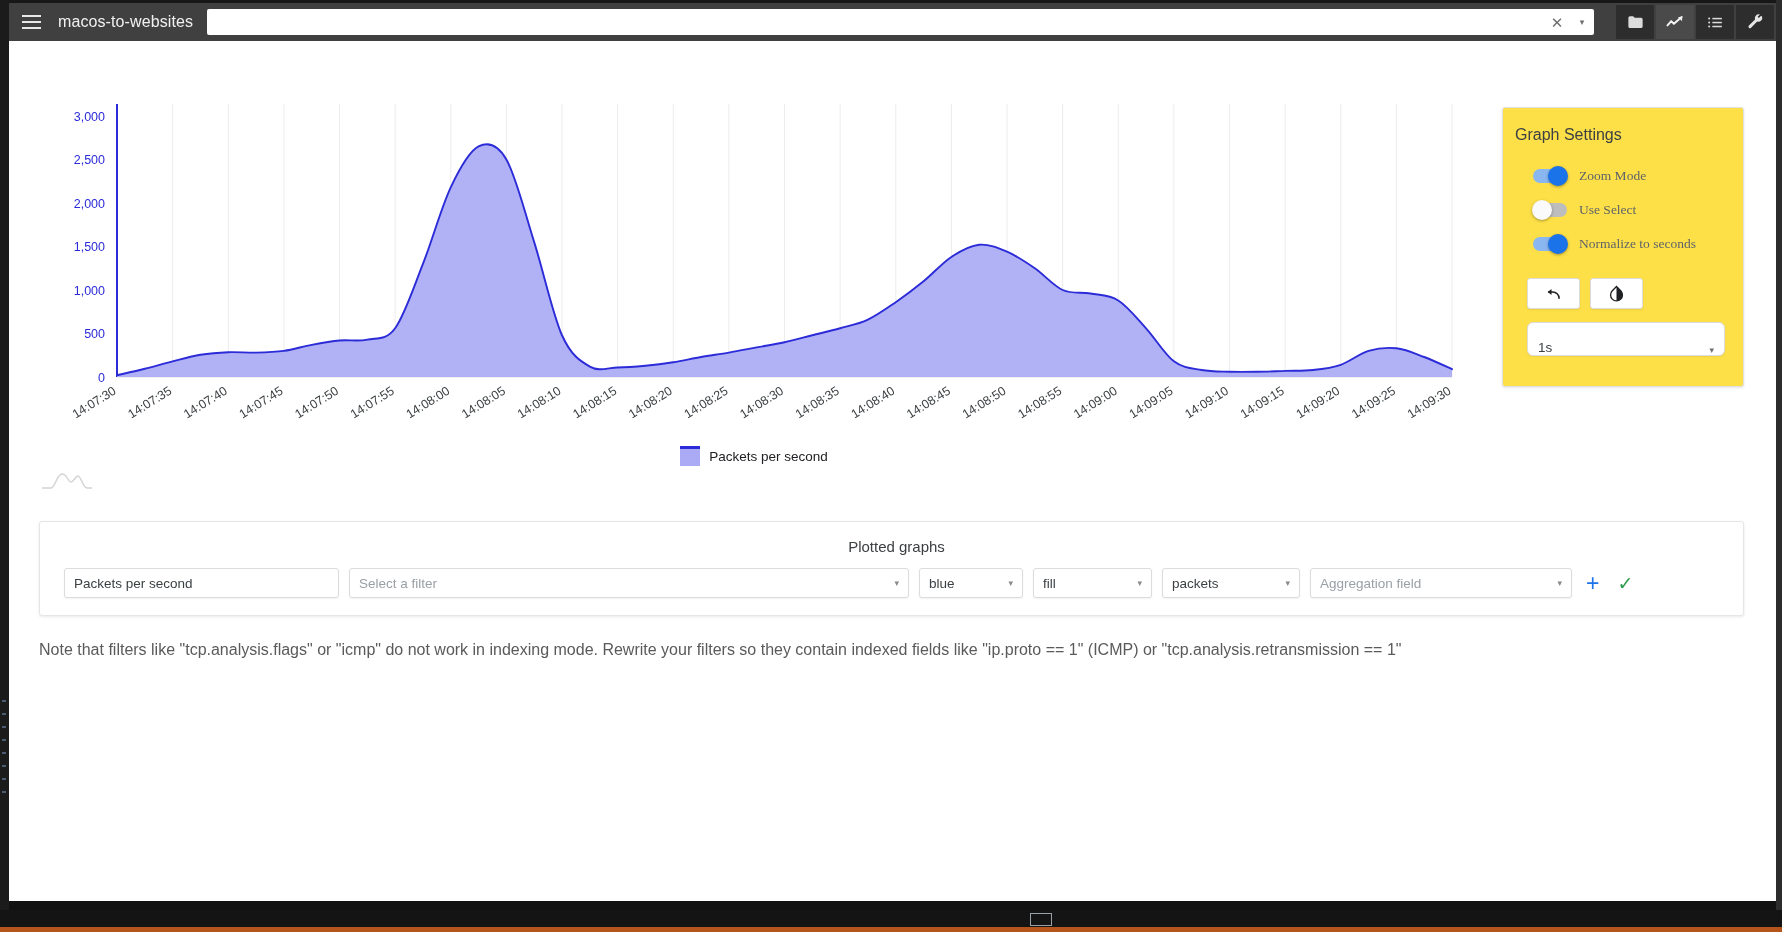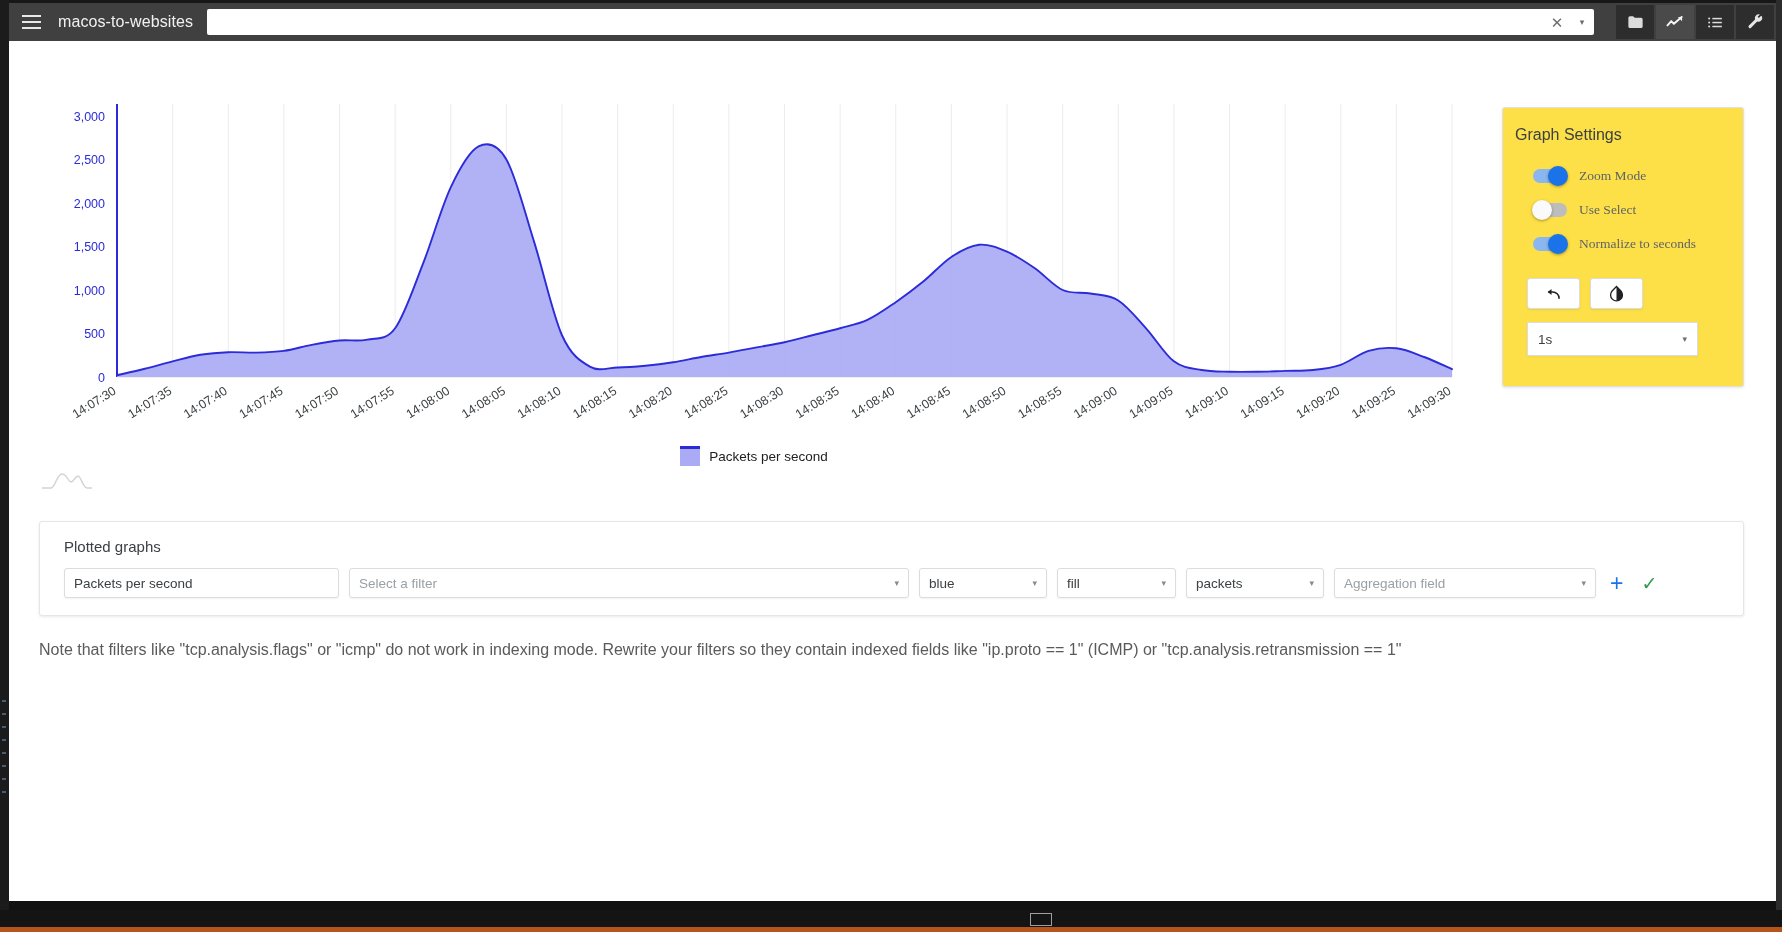--- a/index.html
+++ b/index.html
@@ -131,49 +131,49 @@
 
   .btn-row { display:flex; gap:10px; margin:26px 0 0 12px; }
   .icon-btn {
     width:53px; height:31px;
     background:#fff; border:1px solid #dcdcdc; border-radius:3px;
     display:flex; align-items:center; justify-content:center;
     cursor:pointer; box-shadow:0 1px 2px rgba(0,0,0,.08);
   }
   .interval-select {
     margin:13px 0 0 12px;
-    width:171px; height:34px;
-    border:1px solid #dcdcdc; border-radius:0; background:#fff;
-    display:flex; align-items:center; padding:0 10px;
+    width:198px; height:34px;
+    border:1px solid #dcdcdc; border-radius:6px; background:#fff;
+    display:flex; align-items:flex-end; padding:0 10px;
     font-size:13.5px; color:#3c4043; cursor:pointer;
     box-shadow:0 1px 2px rgba(0,0,0,.06);
   }
   .interval-select .caret { margin-left:auto; color:#6e6e6e; font-size:9px; }
 
   
   .plot-card {
     position:absolute; left:30px; top:480px;
     width:1705px; height:95px;
     background:#fff; border:1px solid #e6e6e6; border-radius:3px;
     box-shadow:0 1px 3px rgba(0,0,0,.09);
     padding:13px 14px;
   }
-  .plot-title { font-size:15px; color:#3c4043; margin:3px 0 13px 10px; }
+  .plot-title { font-size:15px; color:#3c4043; margin:3px 0 13px 10px;text-align:center; }
   .plot-row { display:flex; align-items:center; gap:10px; padding-left:10px; }
   .field {
     height:30px; border:1px solid #dcdcdc; border-radius:3px; background:#fff;
     display:flex; align-items:center; padding:0 9px;
     font-size:13.5px; color:#3c4043;
     box-shadow:0 1px 2px rgba(0,0,0,.05);
   }
   .field .caret { margin-left:auto; color:#8a8a8a; font-size:9px; padding-left:6px; }
   .field .ph { color:#9aa0a6; }
   .f-name   { width:275px; }
   .f-filter { width:560px; }
-  .f-color  { width:128px; }
+  .f-color  { width:104px; }
   .f-style  { width:119px;gap:16px; }
   .f-metric { width:138px; }
   .f-agg    { width:262px; }
   .plus-btn { color:#1a73e8; font-size:23px; line-height:1; cursor:pointer; padding:0 4px; font-weight:300; }
   .check-btn { color:#2e9b4f; font-size:19px; line-height:1; cursor:pointer; padding:0 4px; }
 
   
   .note {
     position:absolute; left:30px; top:600px;
     font-size:16px; color:#5a5a5a;

